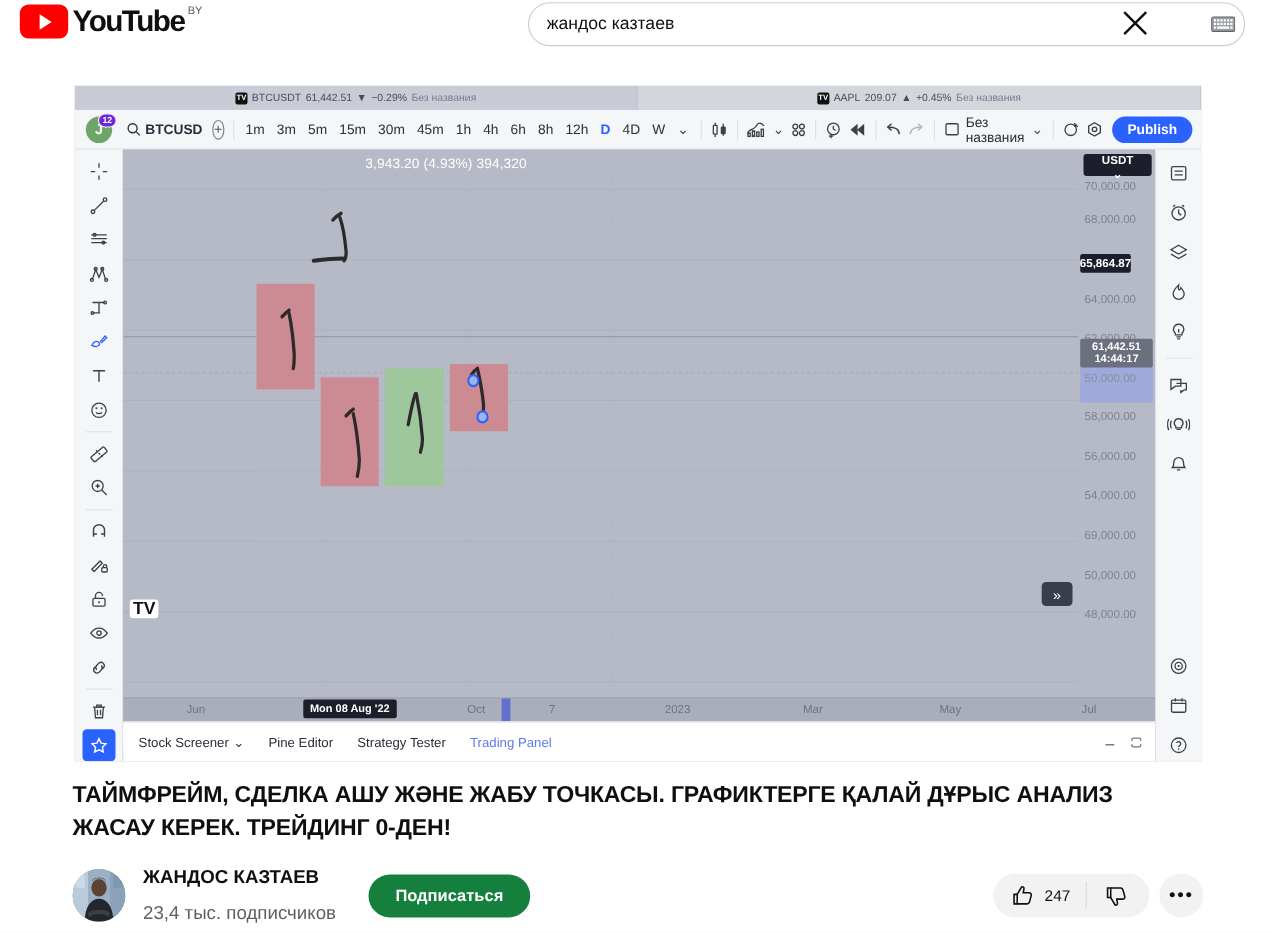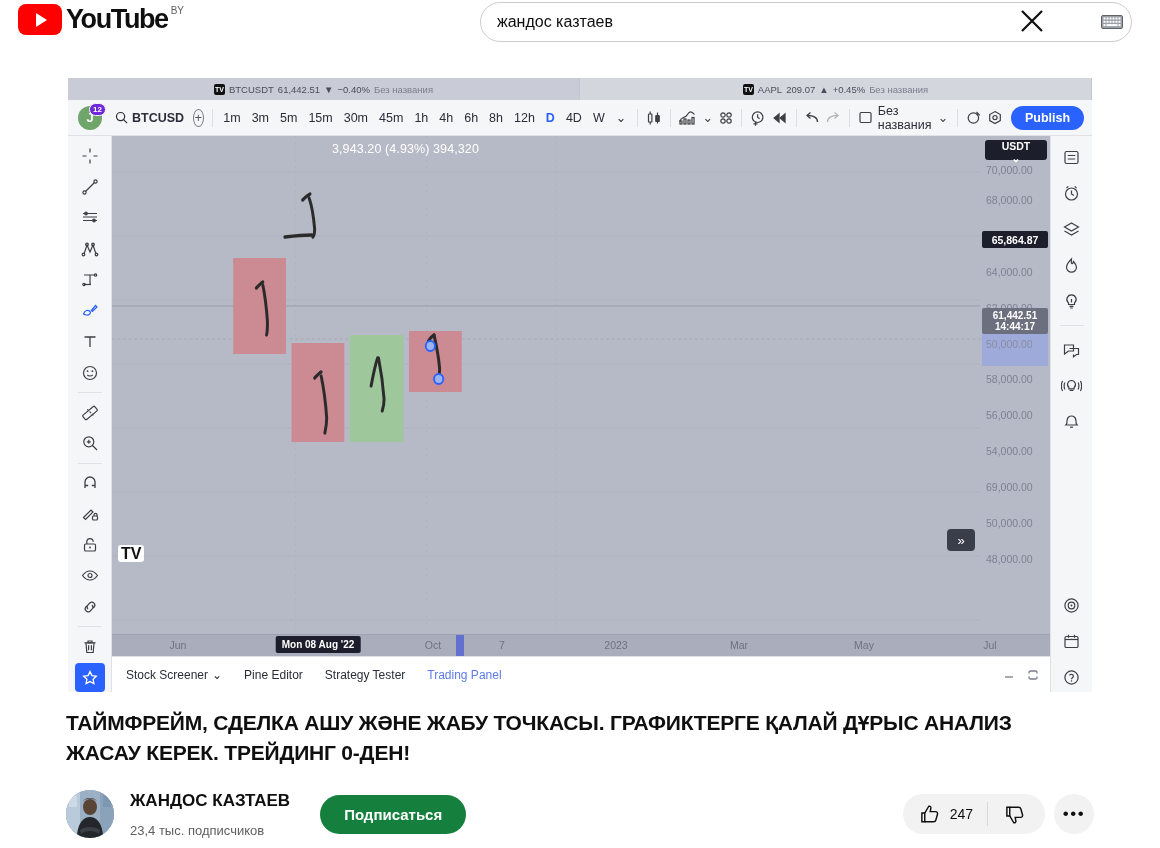--- a/index.html
+++ b/index.html
@@ -180,21 +180,21 @@
     font-size: 10.5px; color: #7e8293;
   }
   .price-scale .lbl { position: absolute; left: 6px; white-space: nowrap; }
   .usdt-chip {
     position: absolute; right: 3px; top: 4px; width: 62px; height: 20px;
     background: #1c1f2b; color: #fff; font-size: 10.5px; font-weight: bold;
     border-radius: 3px; display: flex; align-items: center;
     justify-content: space-between; padding: 0 6px; cursor: pointer; flex-direction: column;
   }
   .price-chip-black {
-    position: absolute; left: 2px; width: 66px; height: 17px;
+    position: absolute; left: 2px; width: 46px; height: 17px;
     background: #1c1f2b; color: #fff; font-size: 10.5px; font-weight: bold;
     border-radius: 2px; display: flex; align-items: center;
     justify-content: center;
   }
   .price-chip-grey {
     position: absolute; left: 2px; width: 66px; height: 26px;
     background: #6b6f7e; color: #fff; font-size: 10px; font-weight: bold;
     border-radius: 2px; display: flex; flex-direction: column;
     align-items: center; justify-content: center; line-height: 11px;
   }
@@ -256,21 +256,21 @@
   .meta-row {
     position: absolute; left: 66px; top: 786px; width: 1028px; height: 56px;
     display: flex; align-items: center;
   }
   .avatar-img {
     width: 48px; height: 48px; border-radius: 50%; overflow: hidden;
     flex: 0 0 auto; background: #8fa3b8; position: relative;
   }
   .ch-name-wrap { margin-left: 16px; }
   .ch-name { font-size: 17px; font-weight: bold; color: #0f0f0f; }
-  .ch-subs { font-size: 13px; color: #606060; margin-top: 12px; }
+  .ch-subs { font-size: 17px; color: #606060; margin-top: 12px; }
   .sub-btn {
     margin-left: 30px; background: #15803d; color: #fff;
     font-size: 15px; font-weight: bold; border-radius: 20px;
     padding: 11px 24px; cursor: pointer;
   }
   .actions { margin-left: auto; display: flex; align-items: center; gap: 9px; }
   .pill {
     background: #f2f2f2; border-radius: 20px; height: 40px;
     display: flex; align-items: center; cursor: pointer;
   }
@@ -327,21 +327,21 @@
 </div>
 
 <div class="video">
 
   <div class="tv-tabs">
     <div class="tv-tab active">
       <span class="tvlogo-sm">TV</span>
       <span>BTCUSDT</span>
       <span>61,442.51</span>
       <span class="down">▼</span>
-      <span>−0.40%</span>
+      <span>−0.29%</span>
       <span class="muted">Без названия</span>
     </div>
     <div class="tv-tab">
       <span class="tvlogo-sm">TV</span>
       <span>AAPL</span>
       <span>209.07</span>
       <span class="down">▲</span>
       <span>+0.45%</span>
       <span class="muted">Без названия</span>
     </div>

